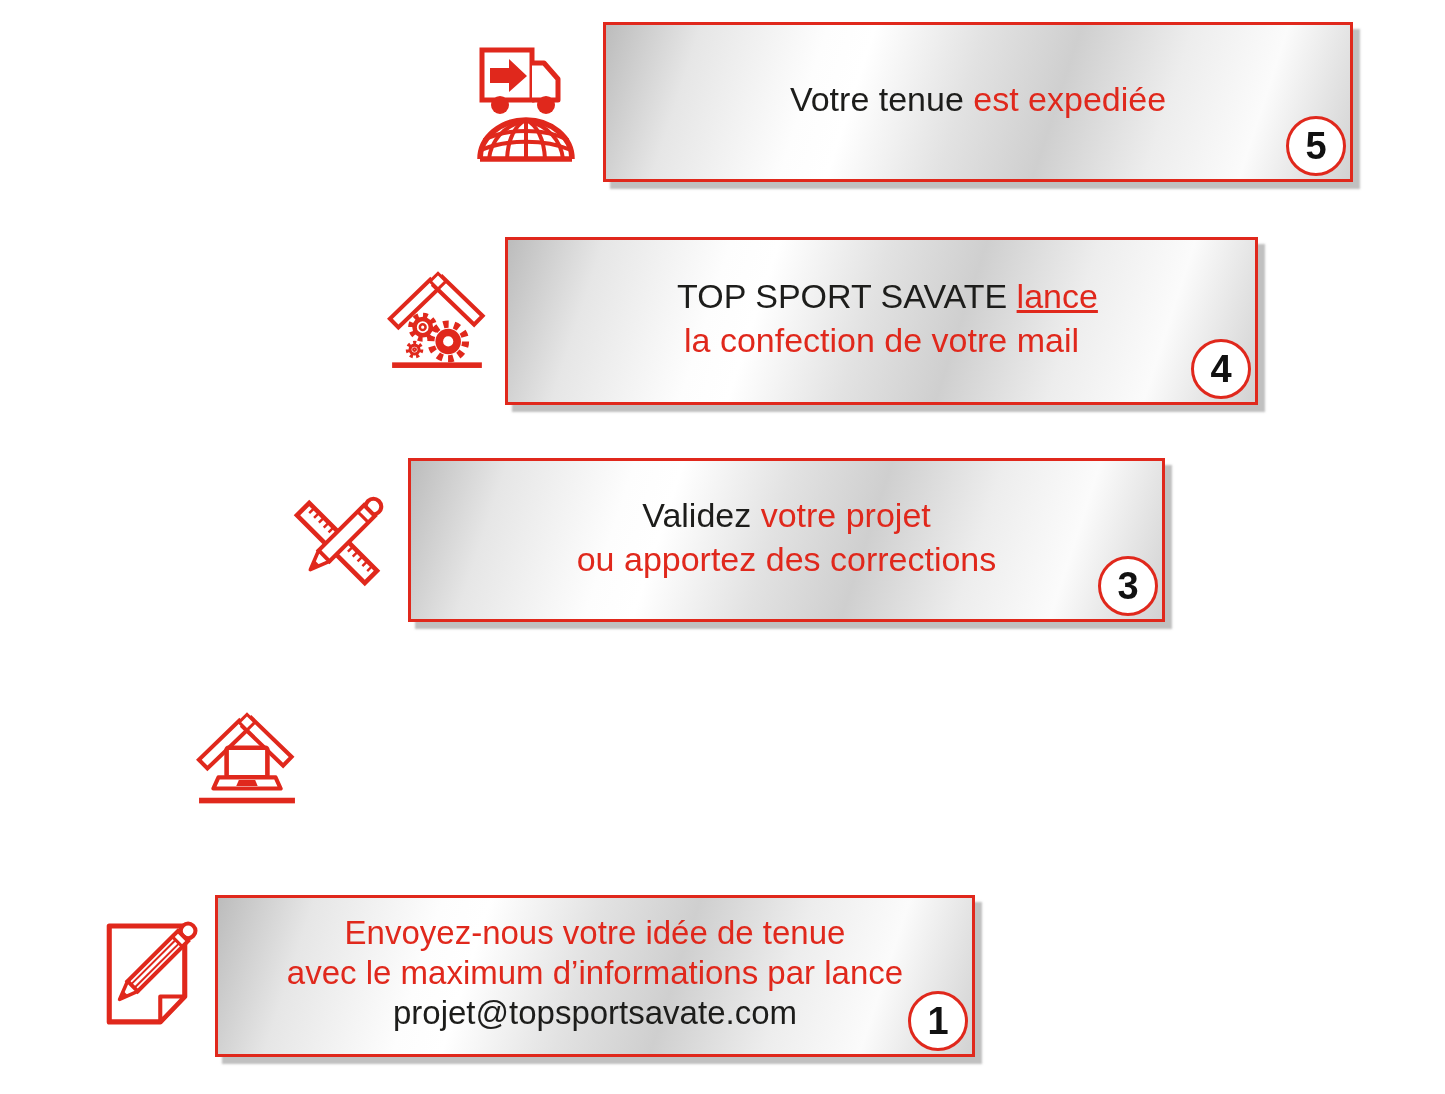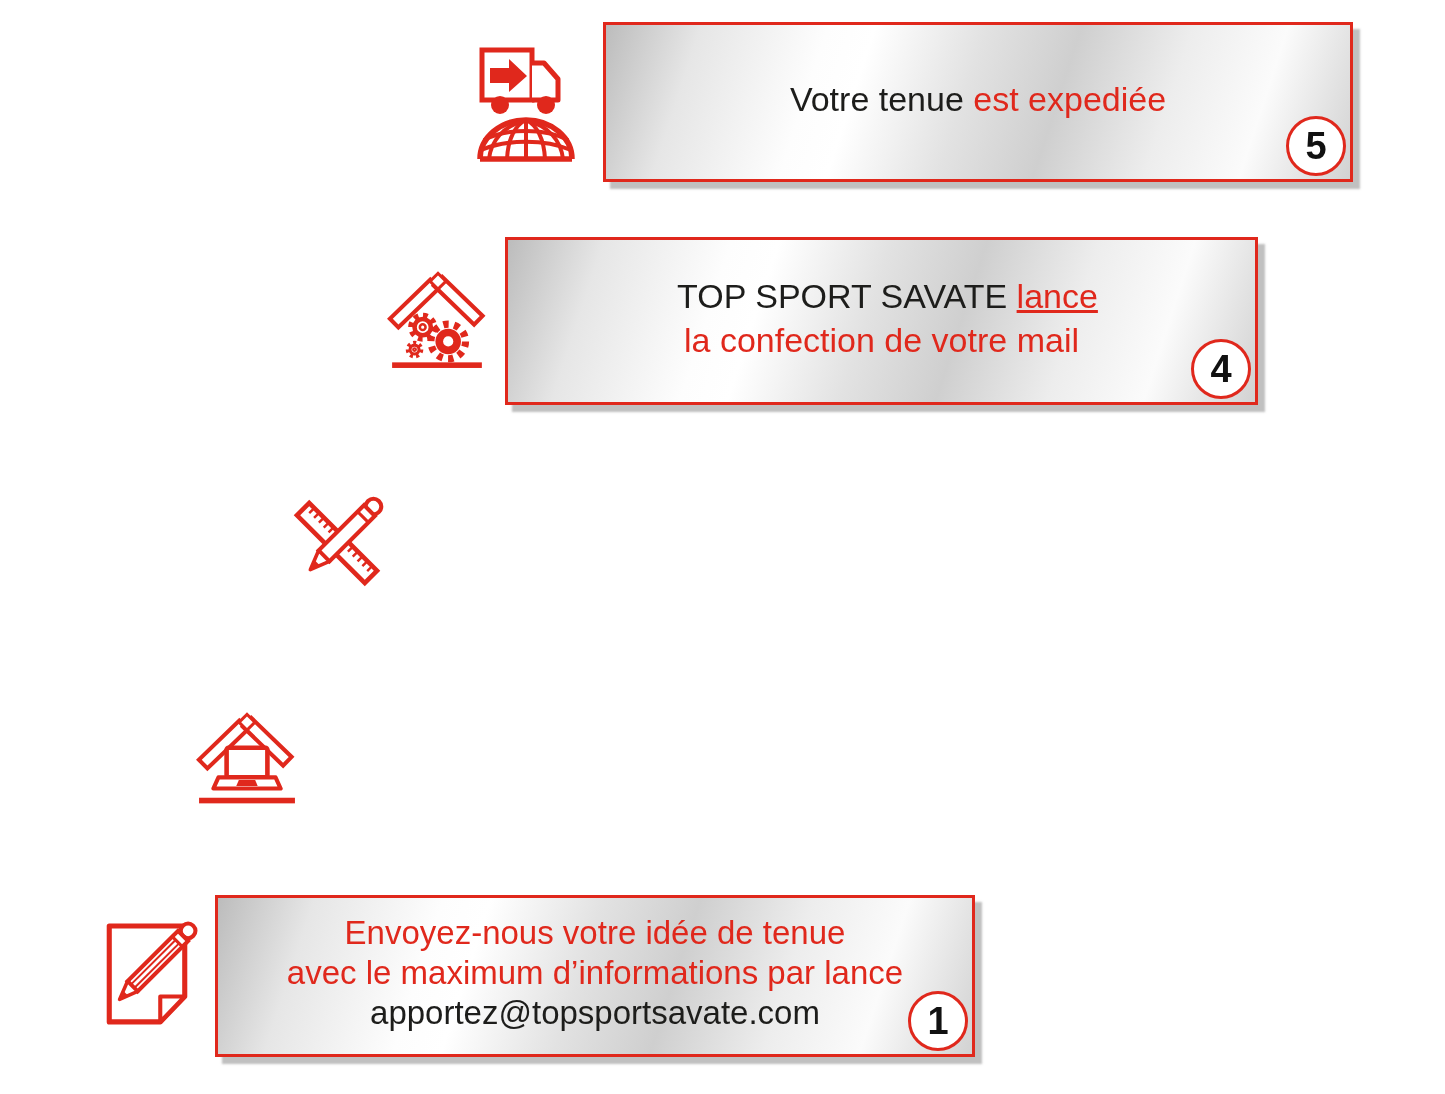--- a/index.html
+++ b/index.html
@@ -103,20 +103,29 @@
       </g>
       <g transform="rotate(45 50 50)">
         <rect x="42.5" y="-8" width="15" height="15" rx="7" fill="#fff" stroke="#e0281c" stroke-width="4"></rect>
         <rect x="42.5" y="5" width="15" height="63" fill="#fff" stroke="#e0281c" stroke-width="4"></rect>
         <line x1="42.5" y1="14" x2="57.5" y2="14" stroke="#e0281c" stroke-width="3"></line>
         <path d="M42.5 68 L50 87 L57.5 68 Z" fill="#fff" stroke="#e0281c" stroke-width="3.5" stroke-linejoin="round"></path>
         <path d="M46.5 77.5 L50 87 L53.5 77.5 Z" fill="#e0281c"></path>
       </g>
     </svg>
   </div>
+  <div class="bar s3">
+    <div class="line">
+      <span style="color: rgb(29, 29, 27);">Validez </span><span style="color: rgb(224, 40, 28);">votre projet</span>
+    </div>
+    <div class="line">
+      <span style="color: rgb(224, 40, 28);">ou apportez des corrections</span>
+    </div>
+    <div class="num-circle">3</div>
+  </div>
 
   <div class="icon i2">
     <svg viewBox="0 0 100 100" fill="none">
       <rect x="0" y="-6" width="55" height="12" transform="translate(7,54) rotate(-44)" fill="#fff" stroke="#e0281c" stroke-width="4"></rect>
       <rect x="0" y="-6" width="55" height="12" transform="translate(50,13) rotate(44)" fill="#fff" stroke="#e0281c" stroke-width="4"></rect>
       <rect x="-5.5" y="-5.5" width="11" height="11" transform="translate(50,13) rotate(45)" fill="#fff" stroke="#e0281c" stroke-width="3"></rect>
       <rect x="30" y="38" width="40" height="29" rx="2" fill="#fff" stroke="#e0281c" stroke-width="4.5"></rect>
       <path d="M22 67 L78 67 L83 78 L17 78 Z" fill="#fff" stroke="#e0281c" stroke-width="4" stroke-linejoin="round"></path>
       <path d="M42 69.5 L58 69.5 L60.5 75.5 L39.5 75.5 Z" fill="#e0281c"></path>
       <rect x="3" y="87" width="94" height="5.5" fill="#e0281c"></rect>
@@ -139,18 +148,18 @@
     </svg>
   </div>
   <div class="bar s1">
     <div class="line">
       <span style="color: rgb(224, 40, 28);">Envoyez-nous votre idée de tenue</span>
     </div>
     <div class="line">
       <span style="color: rgb(224, 40, 28);">avec le maximum d’informations par lance</span>
     </div>
     <div class="line">
-      <span style="color: rgb(29, 29, 27);">apportez@topsportsavate.com</span>
+      <span style="color: rgb(29, 29, 27);">projet@topsportsavate.com</span>
     </div>
     <div class="num-circle">1</div>
   </div>
 
 </div>
 
 </body></html>

